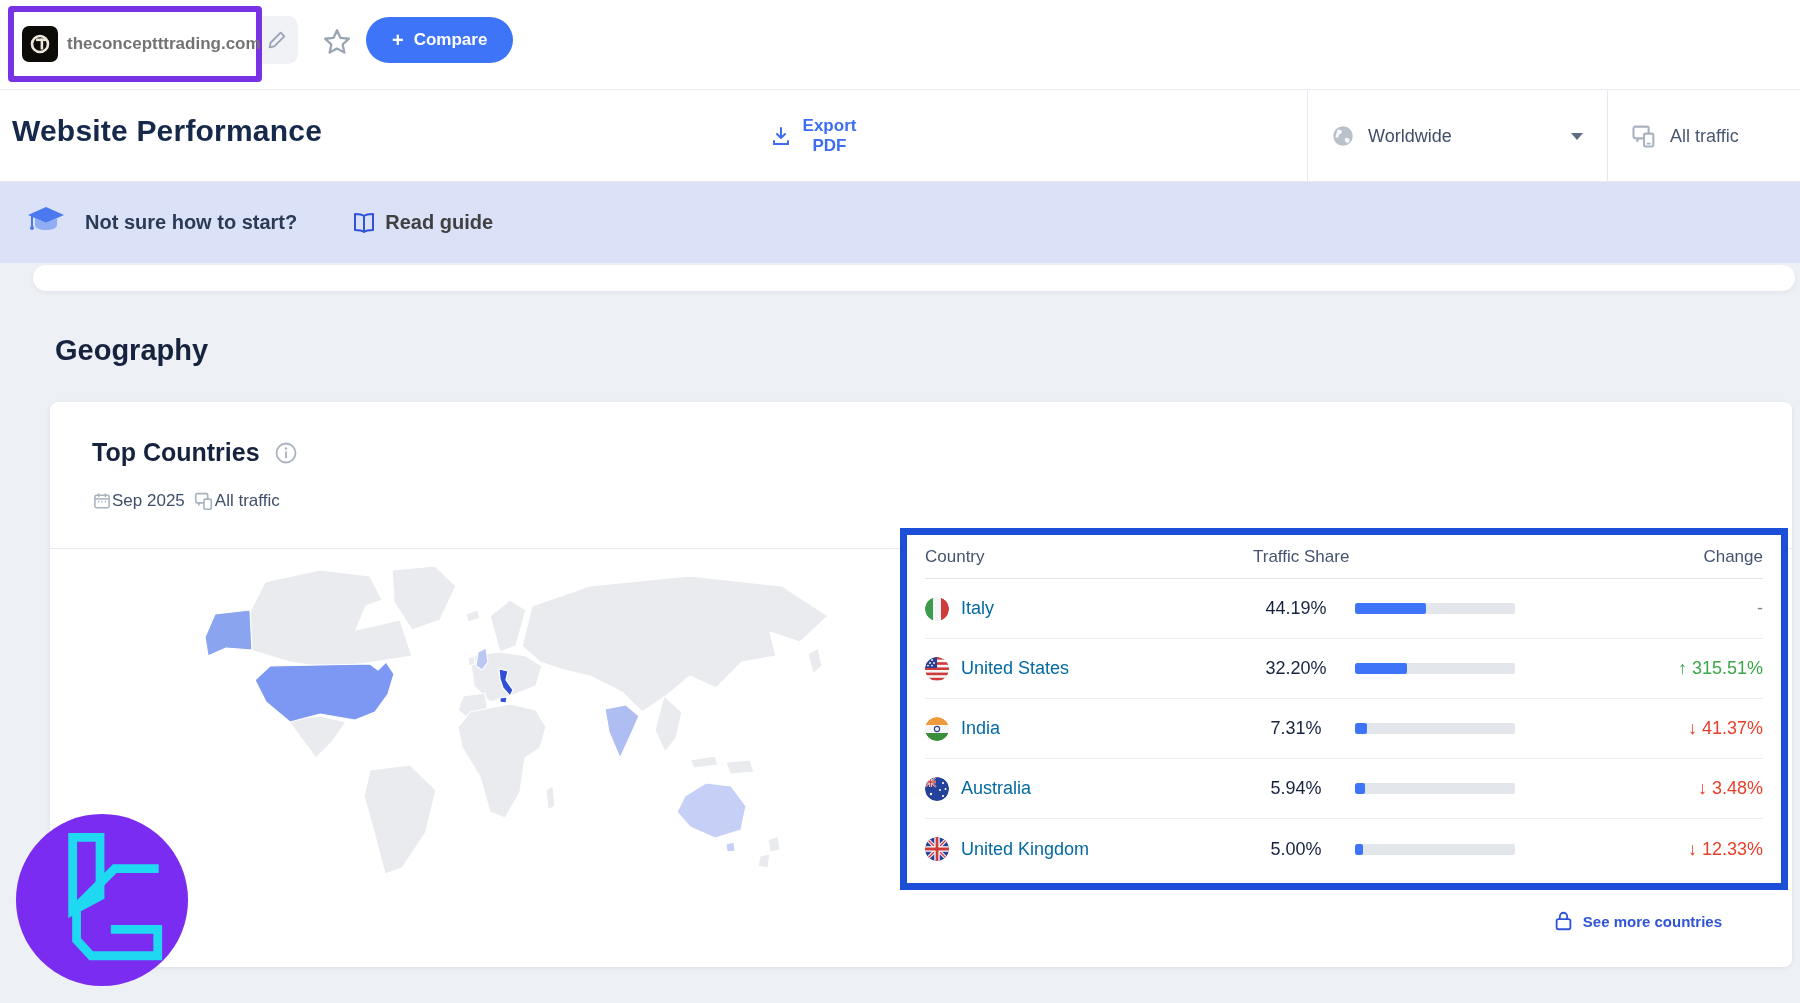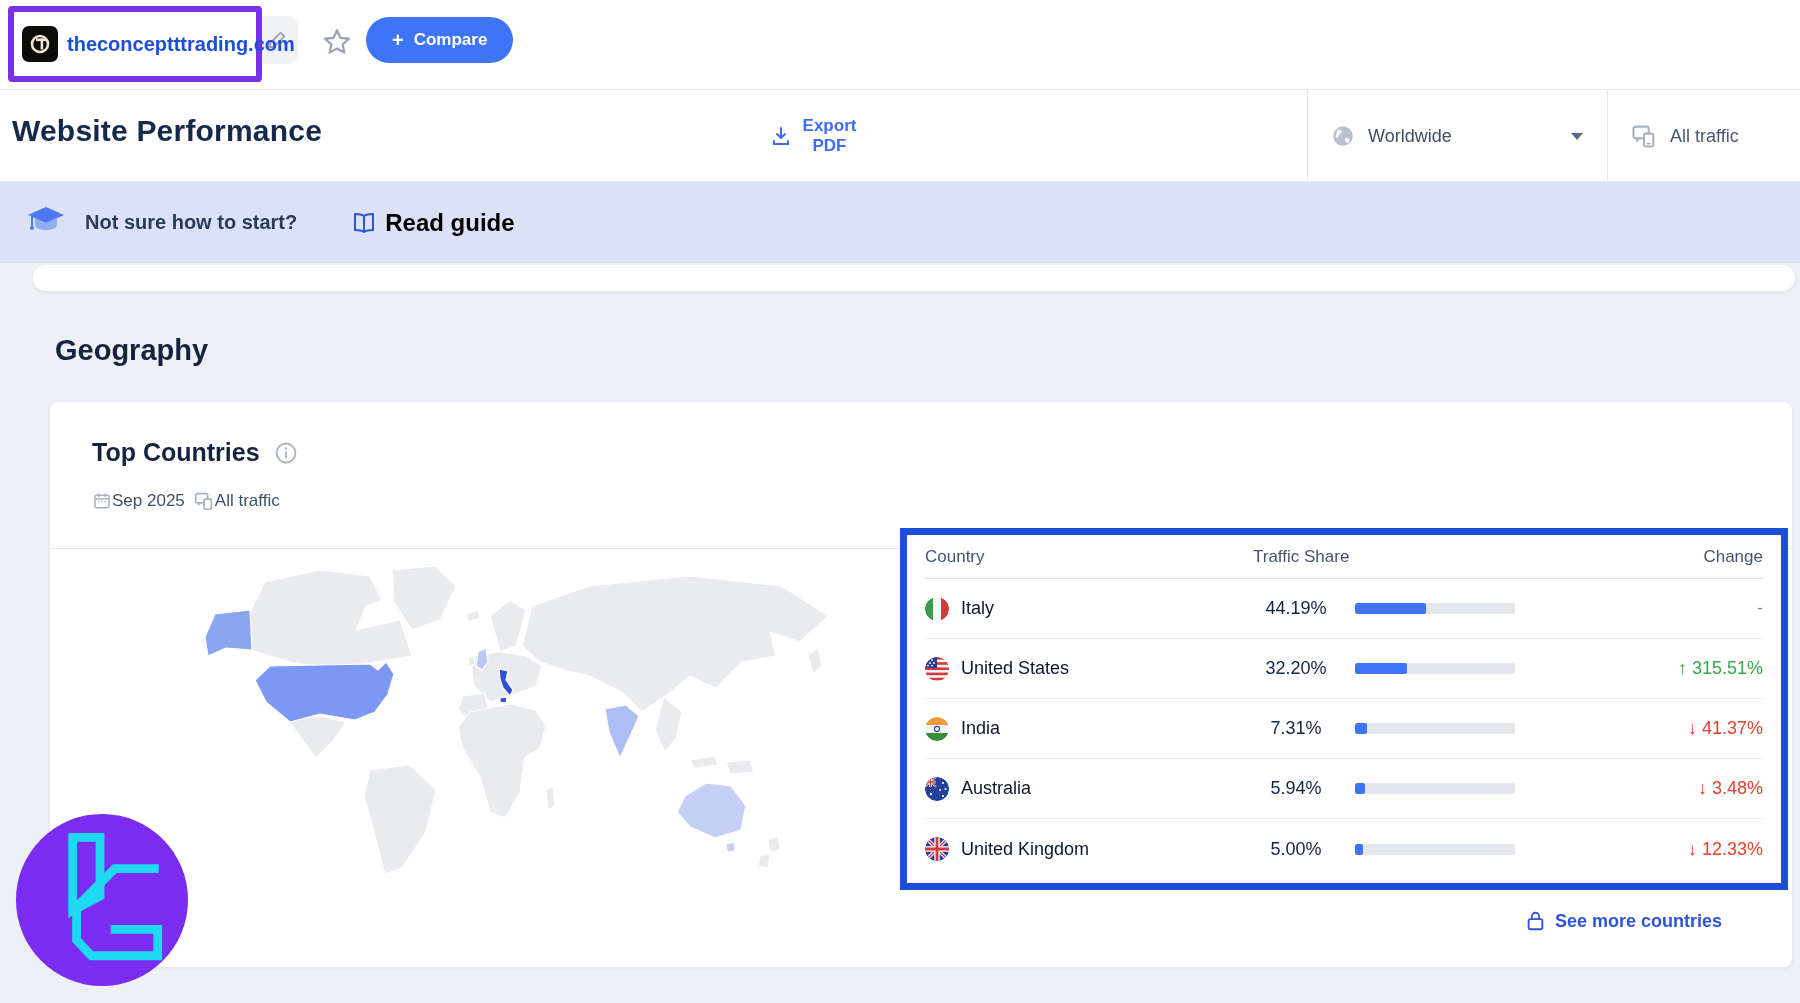--- a/index.html
+++ b/index.html
@@ -9,41 +9,41 @@
     background:#edf0f5;
     position:relative;
     color:#1c2b4a;
   }
 
   
   .topbar { position:absolute; left:0; top:0; width:1800px; height:90px; background:#ffffff; border-bottom:1px solid #e9ecf1; }
   .pencil-tab { position:absolute; left:240px; top:16px; width:58px; height:48px; background:#f0f2f5; border-radius:10px; display:flex; align-items:center; justify-content:flex-end; padding-right:10px; }
   .domain-highlight { position:absolute; left:8px; top:6px; width:254px; height:76px; border:6px solid #7733e3; background:#ffffff; border-radius:4px; display:flex; align-items:center; padding:0 8px; gap:9px; }
   .favicon { width:36px; height:36px; border-radius:7px; background:#0d0b08; flex:0 0 auto; display:flex; align-items:center; justify-content:center; }
-  .domain-text { font-size:20px; font-weight:bold; color:#1d4ed8; white-space:nowrap; }
+  .domain-text { font-size:17px; font-weight:bold; color:#737373; white-space:nowrap; }
   .star-btn { position:absolute; left:320px; top:26px; width:34px; height:34px; }
   .compare-btn { position:absolute; left:366px; top:17px; height:46px; padding:0 26px; background:#3e74f7; border:none; border-radius:23px; color:#ffffff; font-size:17px; font-weight:bold; display:flex; align-items:center; gap:10px; cursor:pointer; font-family:"Liberation Sans", sans-serif; }
   .compare-plus { font-size:20px; font-weight:bold; }
 
   
   .page-header { position:absolute; left:0; top:90px; width:1800px; height:92px; background:#ffffff; border-bottom:1px solid #e6e9ef; }
   .page-title { position:absolute; left:12px; top:24px; font-size:30px; font-weight:bold; color:#15294b; letter-spacing:.2px; }
   .hseg { position:absolute; top:0; height:92px; display:flex; align-items:center; border-left:1px solid #e6e9ef; }
   .seg-export { left:742px; width:141px; border-left:none; justify-content:center; gap:10px; cursor:pointer; }
   .export-txt { color:#3e6df2; font-size:17px; font-weight:bold; line-height:1.15; text-align:center; }
   .seg-date { left:883px; width:424px; padding-left:22px; gap:12px; color:#4a5872; font-size:18px; cursor:pointer; }
   .seg-region { left:1307px; width:300px; padding-left:22px; gap:12px; color:#3f4e66; font-size:18px; cursor:pointer; }
   .seg-traffic { left:1607px; width:193px; padding-left:22px; gap:12px; color:#4a5872; font-size:18px; }
   .caret { width:0; height:0; border-left:6px solid transparent; border-right:6px solid transparent; border-top:7px solid #5b6b83; margin-left:auto; margin-right:24px; }
   .caret.inline { margin:0; }
 
   
   .guide-banner { position:absolute; left:0; top:182px; width:1800px; height:81px; background:#dbe2f7; display:flex; align-items:center; }
   .banner-text { margin-left:85px; font-size:20px; font-weight:bold; color:#2b3a55; }
-  .read-guide { margin-left:55px; display:flex; align-items:center; gap:9px; color:#000000; font-size:24px; font-weight:bold; cursor:pointer; }
+  .read-guide { margin-left:55px; display:flex; align-items:center; gap:9px; color:#404040; font-size:20px; font-weight:bold; cursor:pointer; }
   .cap-wrap { position:absolute; left:26px; top:22px; }
 
   .white-strip { position:absolute; left:33px; top:265px; width:1762px; height:26px; background:#ffffff; border-radius:14px; box-shadow:0 2px 4px rgba(30,40,70,.06); }
 
   
   .geo-title { position:absolute; left:55px; top:334px; font-size:29px; font-weight:bold; color:#16233f;text-align:center; }
 
   .card { position:absolute; left:50px; top:402px; width:1742px; height:565px; background:#ffffff; border-radius:8px; box-shadow:0 1px 4px rgba(30,40,70,.08); }
   .card-title-row { position:absolute; left:42px; top:36px; display:flex; align-items:center; gap:14px; }
   .card-title { font-size:25px; font-weight:bold; color:#16233f; }
@@ -53,32 +53,32 @@
 
   
   .table-frame { position:absolute; left:850px; top:126px; width:888px; height:362px; border:7px solid #1d4ed8; background:#ffffff; }
   .tbl { padding:0 18px; }
   .tbl-header { display:flex; align-items:center; height:44px; border-bottom:1px solid #dfe3e8; color:#45546e; font-size:17px; }
   .th-country { flex:1; }
   .th-share { width:300px; }
   .th-change { width:210px; text-align:right; }
   .trow { display:flex; align-items:center; height:60px; border-bottom:1px solid #eceff2; font-size:18px; }
   .trow:last-child { border-bottom:none; }
-  .td-country { flex:1; display:flex; align-items:center; gap:12px; color:#0f172a; }
+  .td-country { flex:1; display:flex; align-items:center; gap:12px; color:#0369a1; }
   .td-share { width:300px; display:flex; align-items:center; }
   .share-pct { width:86px; text-align:center; margin-right:16px; color:#16233f; }
   .bar-track { width:160px; height:11px; background:#e3e7ec; border-radius:2px; overflow:hidden; }
   .bar-fill { height:100%; background:#3e74f7; border-radius:2px; }
   .td-change { width:210px; text-align:right; font-size:18px; }
   .td-change.up { color:#39a849; }
   .td-change.down { color:#e8402a; }
   .td-change.neutral { color:#7a8699; }
   .flag { width:24px; height:24px; border-radius:50%; flex:0 0 auto; }
 
-  .see-more { position:absolute; right:70px; top:508px; display:flex; align-items:center; gap:10px; color:#2f54d8; font-size:18px; font-weight:bold; cursor:pointer; }
+  .see-more { position:absolute; right:70px; top:508px; display:flex; align-items:center; gap:10px; color:#2f54d8; font-size:15px; font-weight:bold; cursor:pointer; }
 
   
   .map-wrap { position:absolute; left:120px; top:160px; width:680px; height:380px; }
 
   
   .brand-logo { position:absolute; left:14px; top:812px; width:176px; height:176px; }
 </style>
 </head>
 <body>
 

